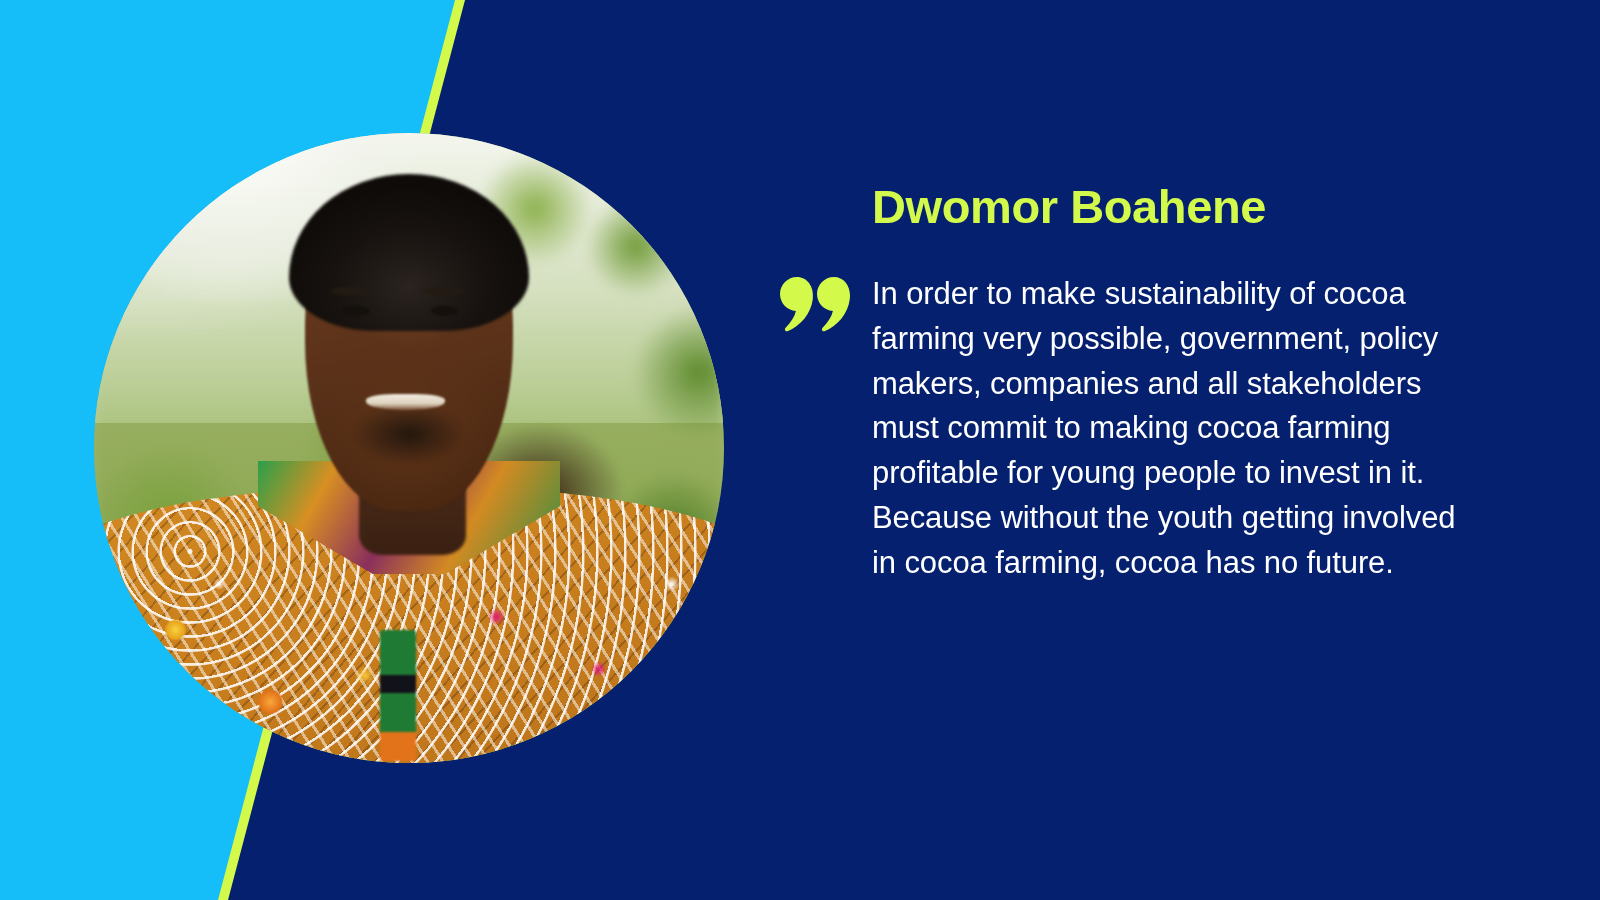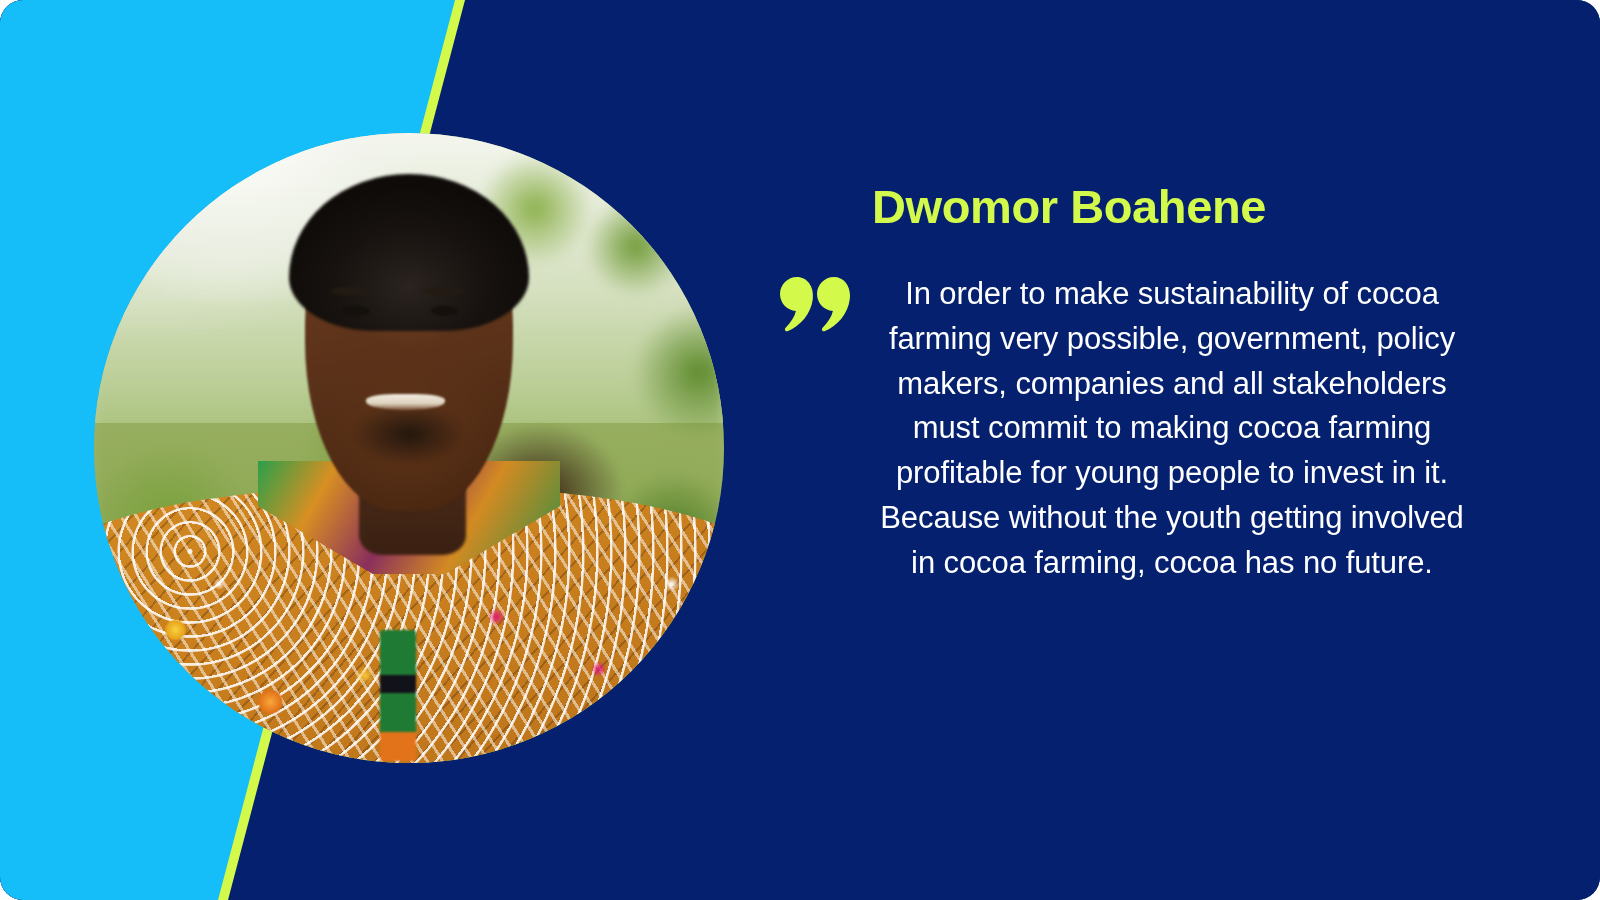--- a/index.html
+++ b/index.html
@@ -8,21 +8,20 @@
     padding: 0;
     background: #ffffff;
   }
   #slide {
     position: relative;
     width: 1600px;
     height: 900px;
     overflow: hidden;
     font-family: "Liberation Sans", sans-serif;
     background: #04206e;
-    border-radius: 23px;
   }
 
   
   .bg-navy {
     position: absolute;
     inset: 0;
     background: #04206e;
   }
   .bg-cyan {
     position: absolute;
@@ -220,21 +219,20 @@
     letter-spacing: -0.4px;
     color: #d3fa4b;
     line-height: 1.1;
     white-space: nowrap;
   }
   .quote-block {
     position: absolute;
     left: 872px;
     top: 272px;
     width: 600px;
-    text-align: center;
   }
   .quote-mark {
     position: absolute;
     left: -92px;
     top: 5px;
     width: 70px;
     height: 56px;
   }
   .quote-text {
     font-size: 31px;

